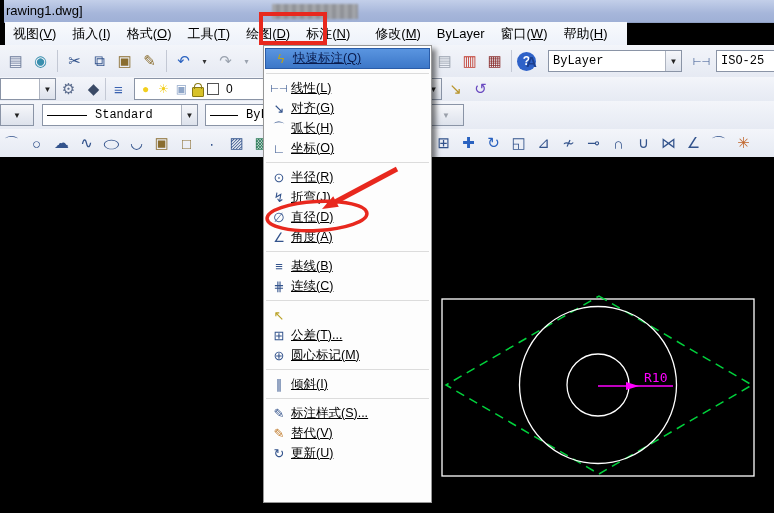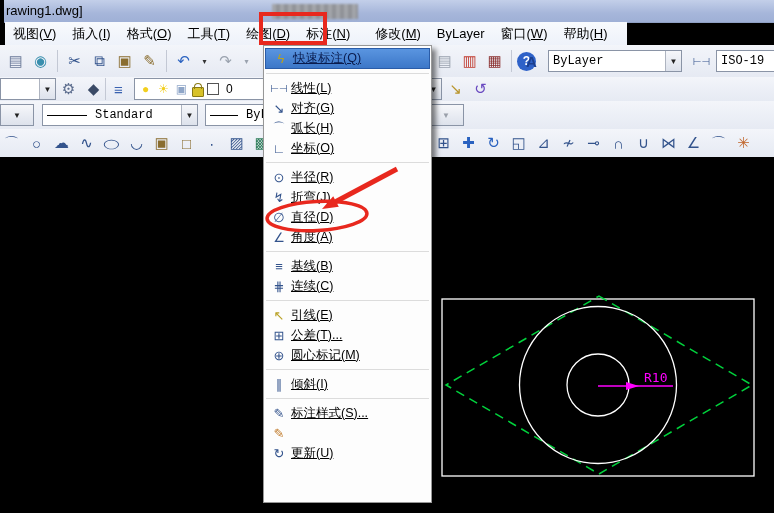--- a/index.html
+++ b/index.html
@@ -130,21 +130,21 @@
         <span class="tbi" style="color:#1b3f8f;font-weight:bold;">A</span>
       </div>
       <div class="combo" style="left:548px;width:132px;">
         <span class="combo-val">ByLayer</span>
         <span class="combo-btn">▼</span>
       </div>
       <div class="tb-group" style="left:690px;">
         <span class="tbi" style="font-size:10px;">⊢⊣</span>
       </div>
       <div class="combo" style="left:716px;width:58px;">
-        <span class="combo-val">ISO-19</span>
+        <span class="combo-val">ISO-25</span>
       </div>
     </div>
 
     <div class="tb-row" id="row2">
       <div class="combo" style="left:0px;width:54px;">
         <span class="combo-val"></span>
         <span class="combo-btn">▼</span>
       </div>
       <div class="tb-group" style="left:57px;">
           <span class="tbi" style="color: rgb(90, 107, 140);">⚙</span>
@@ -276,21 +276,20 @@
         <span class="mi-icon" style="width: 24px;">≡</span>
         <span class="mi-label">基线(<u>B</u>)</span>
       </div>
       <div class="menu-item">
         <span class="mi-icon" style="width: 24px;">⋕</span>
         <span class="mi-label">连续(<u>C</u>)</span>
       </div>
       <div class="menu-sep"></div>
       <div class="menu-item">
         <span class="mi-icon" style="color: rgb(184, 160, 35); width: 24px;">↖</span>
-        <span class="mi-label">引线(<u>E</u>)</span>
       </div>
       <div class="menu-item">
         <span class="mi-icon" style="width: 24px;">⊞</span>
         <span class="mi-label">公差(<u>T</u>)...</span>
       </div>
       <div class="menu-item">
         <span class="mi-icon" style="width: 24px;">⊕</span>
         <span class="mi-label">圆心标记(<u>M</u>)</span>
       </div>
       <div class="menu-sep"></div>
@@ -298,20 +297,21 @@
         <span class="mi-icon" style="width: 24px;">∥</span>
         <span class="mi-label">倾斜(<u>I</u>)</span>
       </div>
       <div class="menu-sep"></div>
       <div class="menu-item">
         <span class="mi-icon" style="width: 24px;">✎</span>
         <span class="mi-label">标注样式(<u>S</u>)...</span>
       </div>
       <div class="menu-item">
         <span class="mi-icon" style="color: rgb(192, 122, 42); width: 24px;">✎</span>
+        <span class="mi-label">替代(<u>V</u>)</span>
       </div>
       <div class="menu-item">
         <span class="mi-icon" style="width: 24px;">↻</span>
         <span class="mi-label">更新(<u>U</u>)</span>
       </div>
     </div>
 
   <div id="anno-box"></div>
   <svg id="anno-svg" xmlns="http://www.w3.org/2000/svg" viewBox="0 0 774 513">
     <ellipse cx="317" cy="216" rx="50" ry="14.5" fill="none" stroke="#e8281e" stroke-width="3.5" transform="rotate(-3 317 216)"></ellipse>

